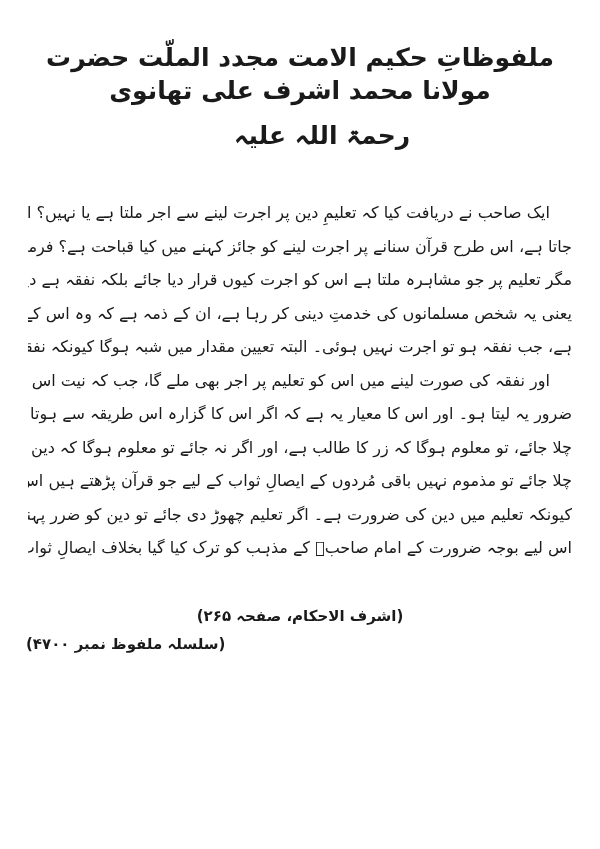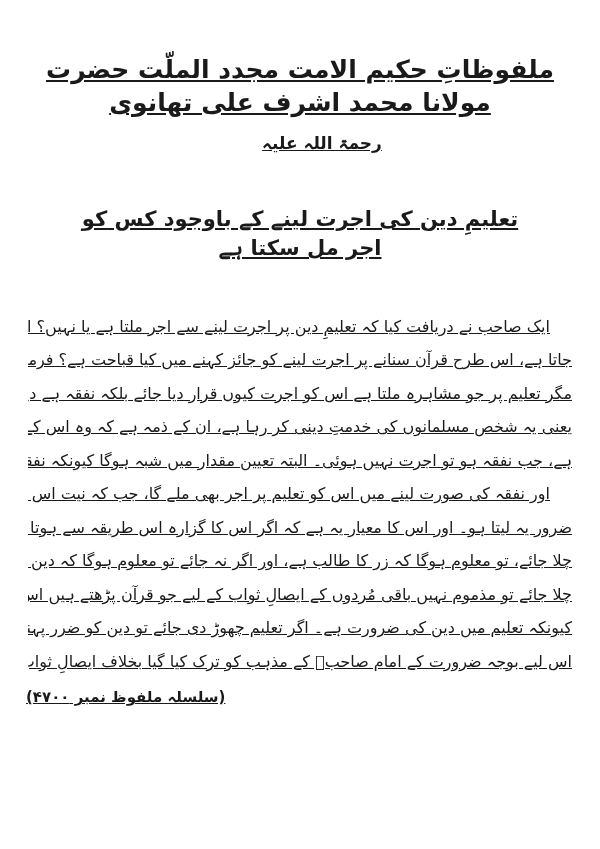--- a/index.html
+++ b/index.html
@@ -1,42 +1,41 @@
 <!DOCTYPE html>
 <html lang="ur" dir="rtl"><head>
 <meta charset="utf-8">
 <style>
   * { margin: 0; padding: 0; box-sizing: border-box; }
   html, body { background: #fff; }
   .page {
     position: relative;
     width: 600px;
     height: 711px;
-    margin: 12px auto;
+    margin: 0 auto;
     background: #ffffff;
     color: #1a1a1a;
     font-family: "DejaVu Sans", sans-serif;
     direction: rtl;
     overflow: hidden;
-    text-decoration: underline;
   }
   .book-header {
     padding-top: 42px;
     text-align: center;
   }
   .book-title {
     font-size: 25px;
     font-weight: bold;
     line-height: 1.3;
     padding: 0 30px;
     letter-spacing: 0.5px;
   }
   .honorific {
     margin-top: 14px;
-    font-size: 17px;
+    font-size: 25px;
     font-weight: bold;
     padding-left: 44px;
   }
   .section-heading {
     margin-top: 52px;
     text-align: center;
     font-size: 21px;
     font-weight: bold;
     padding: 0 80px;
     line-height: 1.4;
@@ -82,36 +81,36 @@
 </head>
 <body>
 
 <div class="page">
 
   <div class="book-header">
     <div class="book-title">ملفوظاتِ حکیم الامت مجدد الملّت حضرت مولانا محمد اشرف علی تھانوی</div>
     <div class="honorific">رحمۃ اللہ علیہ</div>
   </div>
 
-  <div class="section-heading">تعلیمِ دین کی اجرت لینے کے باوجود کس کو اجر مل سکتا ہے</div>
 
   <div class="body-text">
     <div class="para para-1">
         <div class="line first">ایک صاحب نے دریافت کیا کہ تعلیمِ دین پر اجرت لینے سے اجر ملتا ہے یا نہیں؟ اور جیسے تعلیم پر اجرت لینے کو جائز کہا</div>
         <div class="line">جاتا ہے، اس طرح قرآن سنانے پر اجرت لینے کو جائز کہنے میں کیا قباحت ہے؟ فرمایا کہ تعلیم پر اجرت لینے سے اجر نہیں ملتا،</div>
         <div class="line">مگر تعلیم پر جو مشاہرہ ملتا ہے اس کو اجرت کیوں قرار دیا جائے بلکہ نفقہ ہے دین کی خدمت پر، جو کہ مسلمانوں پر واجب ہے،</div>
         <div class="line">یعنی یہ شخص مسلمانوں کی خدمتِ دینی کر رہا ہے، ان کے ذمہ ہے کہ وہ اس کے نفقہ کے کفیل ہوں اور یہ ان کے ذمہ واجب</div>
         <div class="line">ہے، جب نفقہ ہو تو اجرت نہیں ہوئی۔ البتہ تعیین مقدار میں شبہ ہوگا کیونکہ نفقہ میں تعیین نہیں ہوتا بلکہ جس قدر اس کے اخراجات</div>
       </div>
     <div class="para para-2">
         <div class="line first">اور نفقہ کی صورت لینے میں اس کو تعلیم پر اجر بھی ملے گا، جب کہ نیت اس کی اللہ کے لیے فیض پہنچانا ہے، اور نفقہ</div>
         <div class="line">ضرور یہ لیتا ہو۔ اور اس کا معیار یہ ہے کہ اگر اس کا گزارہ اس طریقہ سے ہوتا ہے اور کہیں سے زیادہ کی ملازمت آجائے اور وہ</div>
         <div class="line">چلا جائے، تو معلوم ہوگا کہ زر کا طالب ہے، اور اگر نہ جائے تو معلوم ہوگا کہ دین کا خادم ہے۔ ہاں اگر تنگی سے گزر ہوتا ہو اور</div>
         <div class="line">چلا جائے تو مذموم نہیں باقی مُردوں کے ایصالِ ثواب کے لیے جو قرآن پڑھتے ہیں اس قرآن پڑھنے کا قیاس تعلیم پر ٹھیک نہیں</div>
         <div class="line">کیونکہ تعلیم میں دین کی ضرورت ہے۔ اگر تعلیم چھوڑ دی جائے تو دین کو ضرر پہنچے کہ ایک مدت کے بعد قرآن ضائع ہو جائے</div>
         <div class="line last">اس لیے بوجہ ضرورت کے امام صاحبؒ کے مذہب کو ترک کیا گیا بخلاف ایصالِ ثواب کے کہ دین میں اس کی کمی مضر نہیں۔</div>
       </div>
   </div>
 
+  <div class="citation">(اشرف الاحکام، صفحہ ۲۶۵)</div>
 
   <div class="series-number">(سلسلہ ملفوظ نمبر ۴۷۰۰)</div>
 
 </div>
 
 </body></html>

